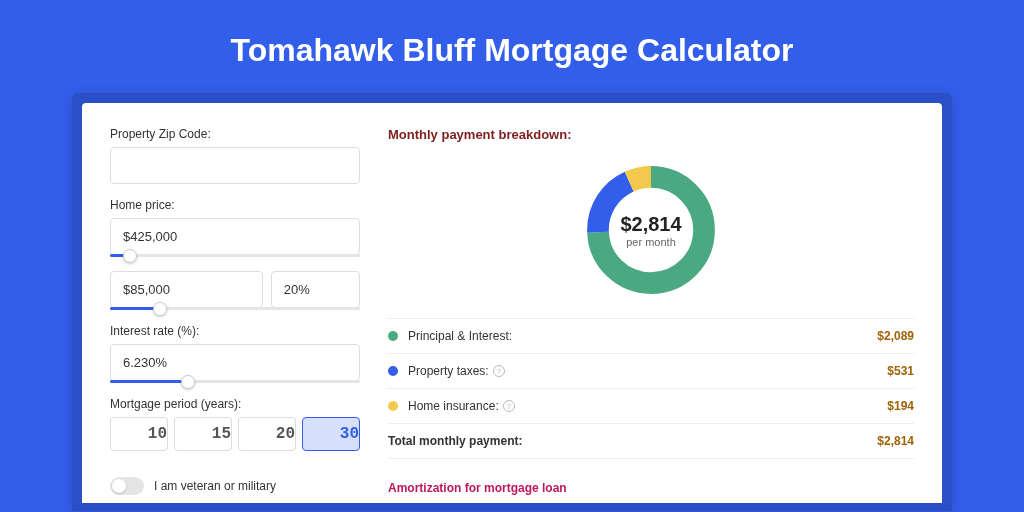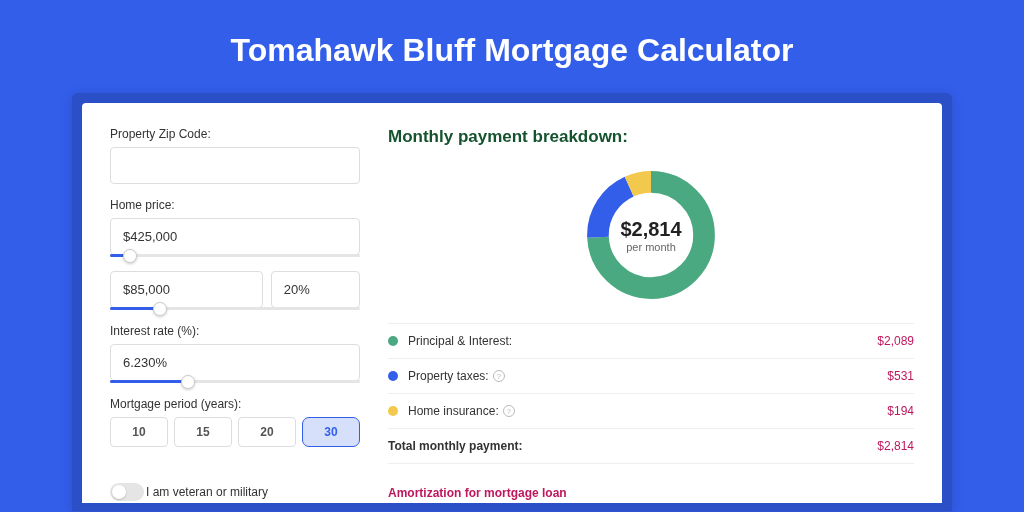--- a/index.html
+++ b/index.html
@@ -12,37 +12,37 @@
   .field { margin-bottom: 14px; }
   .label { font-size: 12px; color: #333; margin-bottom: 6px; display: block; }
   .input { width: 100%; border: 1px solid #ddd; border-radius: 4px; padding: 10px 12px; font-size: 13px; color: #333; background: #fff; }
   .input-row { display: flex; gap: 8px; }
   .input-row .input:first-child { flex: 2; }
   .input-row .input:last-child { flex: 1; }
   .slider-track { position: relative; height: 3px; background: #e5e5e5; margin-top: -1px; border-radius: 3px; }
   .slider-fill { position: absolute; left: 0; top: 0; height: 100%; background: #335eea; border-radius: 3px; }
   .slider-thumb { position: absolute; top: 50%; width: 14px; height: 14px; background: #fff; border: 1px solid #ccc; border-radius: 50%; transform: translate(-50%, -50%); box-shadow: 0 1px 3px rgba(0,0,0,0.2); }
   .period-buttons { display: flex; gap: 6px; margin-top: 6px; }
-  .period-btn { flex: 1; padding: 7px 0; font-size: 12px; font-weight: 600; text-align: center; border: 1px solid #ddd; border-radius: 4px; cursor: pointer; color: #555; }
-  .period-btn.active { background: #d6e0fb; border-color: #335eea; color: #335eea; border-radius: 7px; }
-  .toggle-row { display: flex; align-items: center; gap: 2px; margin-top: 36px; }
+  .period-btn { flex: 1; padding: 7px 0; font-size: 16px; font-weight: 600; text-align: right; border: 1px solid #ddd; border-radius: 4px; cursor: pointer; color: #555; font-family: Liberation Mono, monospace; }
+  .period-btn.active { background: #d6e0fb; border-color: #335eea; color: #335eea; }
+  .toggle-row { display: flex; align-items: center; gap: 10px; margin-top: 26px; }
   .toggle { width: 34px; height: 18px; background: #e5e5e5; border-radius: 10px; position: relative; }
   .toggle-knob { position: absolute; left: 2px; top: 2px; width: 14px; height: 14px; background: #fff; border-radius: 50%; box-shadow: 0 1px 2px rgba(0,0,0,0.2); }
-  .section-title { font-size: 17px; font-weight: 700; color: #14532d; margin-bottom: 12px; }
+  .section-title { font-size: 13px; font-weight: 700; color: #7f1d1d; margin-bottom: 12px; }
   .donut-wrap { display: flex; justify-content: center; padding: 6px 0 18px; }
   .donut { position: relative; width: 140px; height: 140px; }
   .donut svg { width: 140px; height: 140px; transform: rotate(-90deg); }
   .donut-center { position: absolute; inset: 0; display: flex; flex-direction: column; align-items: center; justify-content: center; }
   .donut-amt { font-size: 20px; font-weight: 700; color: #222; }
   .donut-sub { font-size: 11px; color: #666; }
   .breakdown { border-top: 1px solid #eee; }
   .brow { display: flex; align-items: center; padding: 10px 0; border-bottom: 1px solid #eee; font-size: 12px; }
   .dot { width: 10px; height: 10px; border-radius: 50%; margin-right: 10px; flex-shrink: 0; }
   .brow .blabel { flex: 1; color: #333; display: flex; align-items: center; gap: 4px; }
-  .brow .bval { color: #be185d; font-weight: 400; }
+  .brow .bval { color: #a16207; font-weight: 700; }
   .brow.total { font-weight: 700; text-align: right; }
   .info-icon { width: 12px; height: 12px; border: 1px solid #bbb; border-radius: 50%; display: inline-flex; align-items: center; justify-content: center; font-size: 8px; color: #bbb; }
   .amort { margin-top: 22px; }
   .amort-title { font-size: 12px; font-weight: 700; color: #be185d; margin-bottom: 10px; }
 </style>
 </head>
 <body>
 
 <h1 class="hero-title">Tomahawk Bluff Mortgage Calculator</h1>
 

